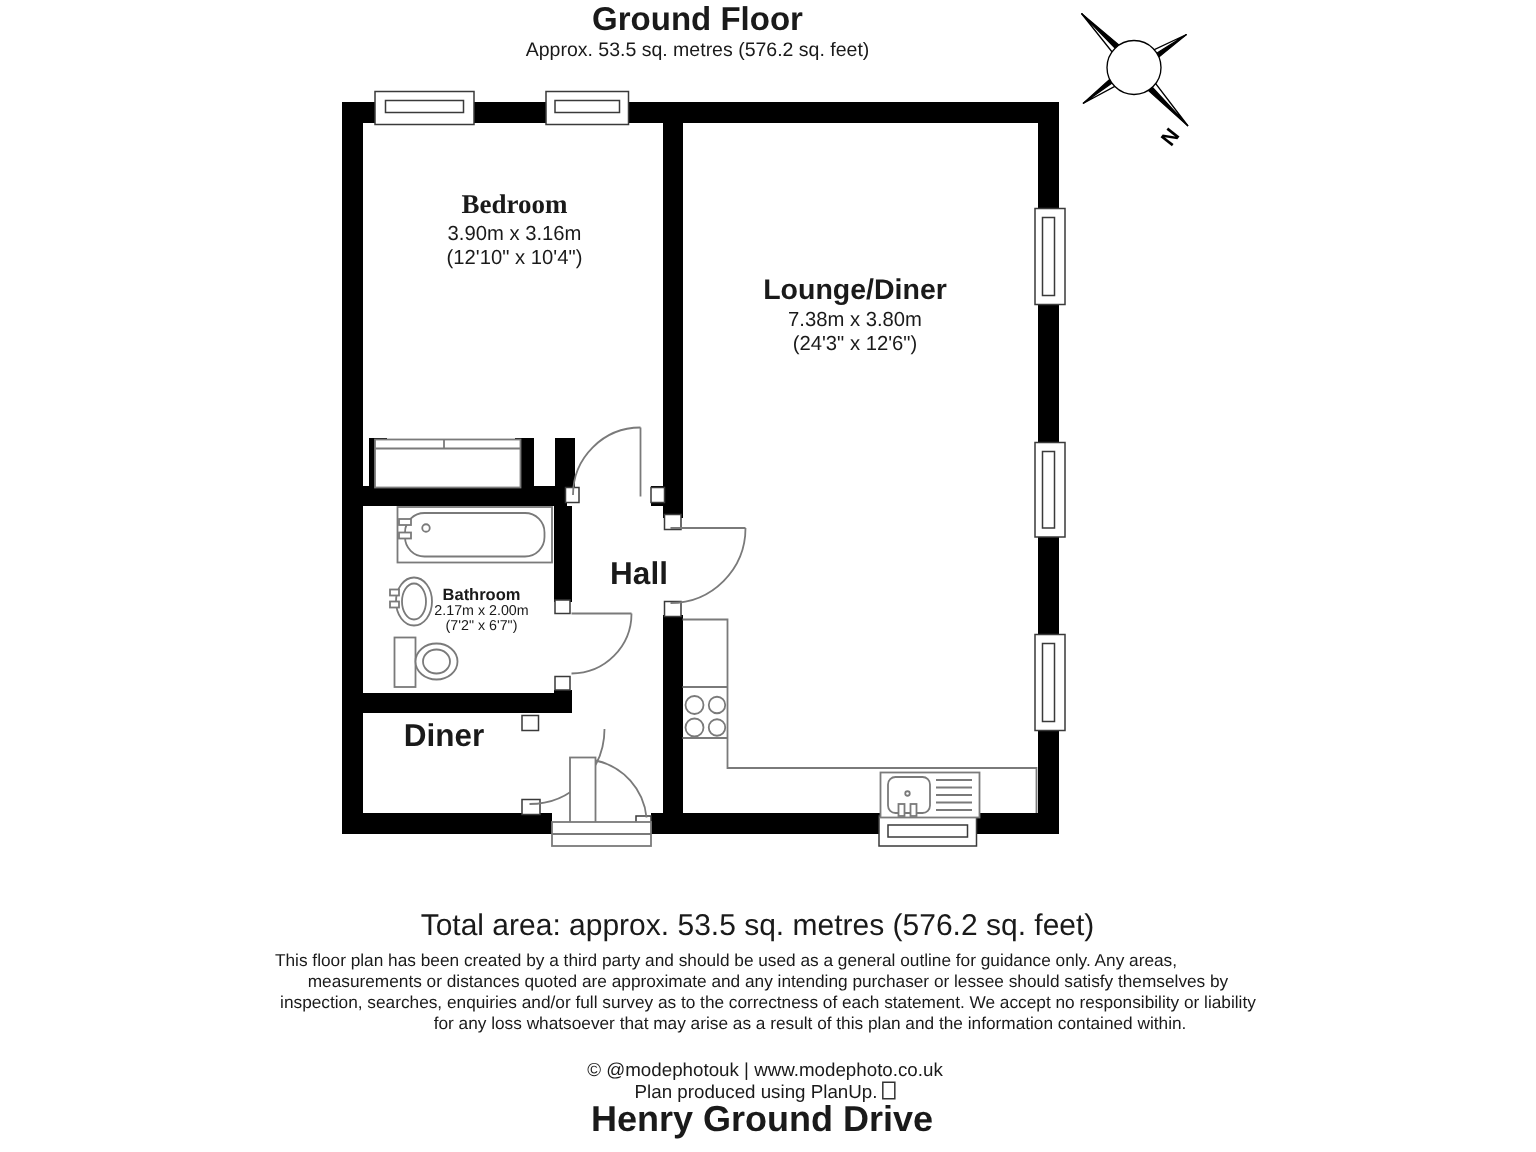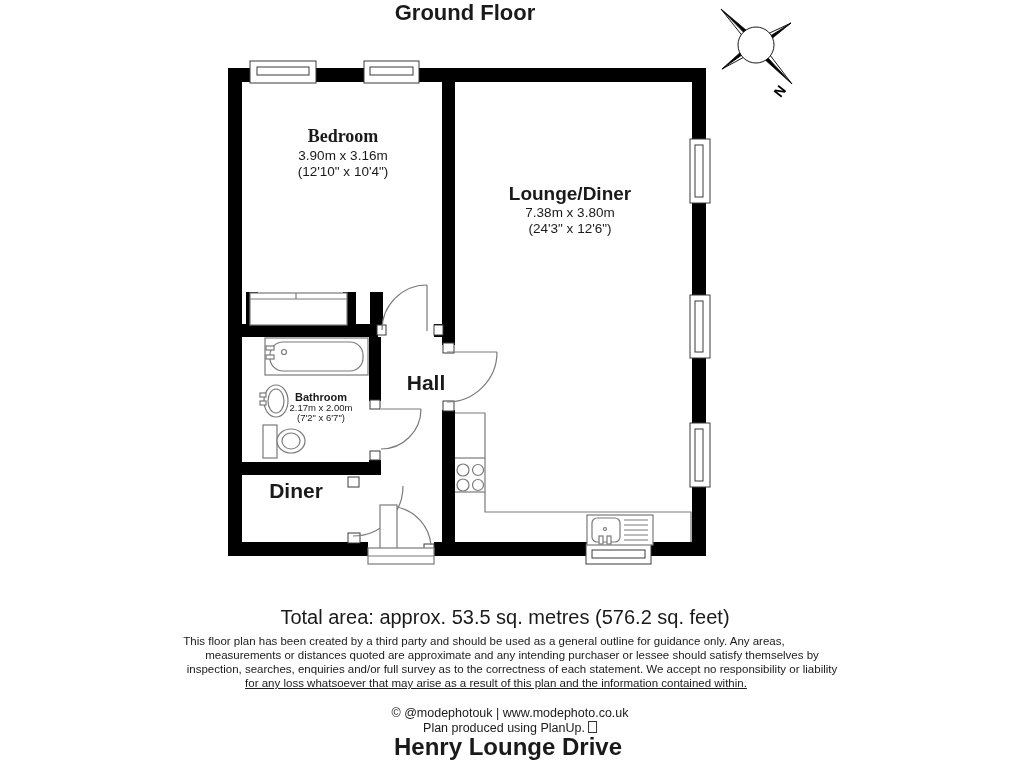--- a/index.html
+++ b/index.html
@@ -178,20 +178,21 @@
       <path class="compass-white" d="M 756 45 L 791 23 L 753.3 40.7 Z"></path>
 
       <path class="compass-black" d="M 756 45 L 722 69 L 753.1 40.9 Z"></path>
       <path class="compass-white" d="M 756 45 L 722 69 L 758.9 49.1 Z"></path>
       <circle class="compass-white" cx="756" cy="45" r="18" stroke-width="1.4"></circle>
       <text x="784" y="94" transform="rotate(128 784 88)" font-family="Liberation Sans, sans-serif" font-size="14" font-weight="bold" fill="#000">N</text>
     </g>
   </svg>
 
   <div class="txt b" style="left:465px;top:1px;font-size:22px;">Ground Floor</div>
+  <div class="txt" style="left:465px;top:26px;font-size:13px;">Approx. 53.5 sq. metres (576.2 sq. feet)</div>
 
   <div>
     <div class="txt b" style="left:343px;top:126px;font-size:18px;font-family:Liberation Serif, serif;">Bedroom</div>
     <div class="txt" style="left:343px;top:148px;font-size:13.5px;">3.90m x 3.16m</div>
     <div class="txt" style="left:343px;top:164px;font-size:13.5px;">(12'10" x 10'4")</div>
   </div>
 
   <div>
     <div class="txt b" style="left:570px;top:183px;font-size:19px;">Lounge/Diner</div>
     <div class="txt" style="left:570px;top:205px;font-size:13.5px;">7.38m x 3.80m</div>
@@ -206,21 +207,21 @@
     <div class="txt" style="left:321px;top:403px;font-size:9.5px;">2.17m x 2.00m</div>
     <div class="txt" style="left:321px;top:413px;font-size:9.5px;">(7'2" x 6'7")</div>
   </div>
 
   <div class="txt" style="left:505px;top:606px;font-size:20px;">Total area: approx. 53.5 sq. metres (576.2 sq. feet)</div>
 
   <div>
     <div class="txt disc-line" style="left:484px;top:634px;">This floor plan has been created by a third party and should be used as a general outline for guidance only. Any areas,</div>
     <div class="txt disc-line" style="left:512px;top:648px;">measurements or distances quoted are approximate and any intending purchaser or lessee should satisfy themselves by</div>
     <div class="txt disc-line" style="left:512px;top:662px;">inspection, searches, enquiries and/or full survey as to the correctness of each statement. We accept no responsibility or liability</div>
-    <div class="txt disc-line" style="left:496px;top:676px;text-decoration:underline;">for any loss whatsoever that may arise as a result of this plan and the information contained within.</div>
+    <div class="txt disc-line" style="left:540px;top:676px;">for any loss whatsoever that may arise as a result of this plan and the information contained within.</div>
   </div>
 
   <div class="txt" style="left:510px;top:706px;font-size:12.5px;">© @modephotouk | www.modephoto.co.uk</div>
   <div class="txt" style="left:510px;top:721px;font-size:12.5px;"><span>Plan produced using PlanUp.</span><span class="glyphbox"></span></div>
 
-  <div class="txt b" style="left:508px;top:734px;font-size:24px;">Henry Lounge Drive</div>
+  <div class="txt b" style="left:508px;top:734px;font-size:24px;">Henry Ground Drive</div>
 
 </div>
 
 </body></html>

